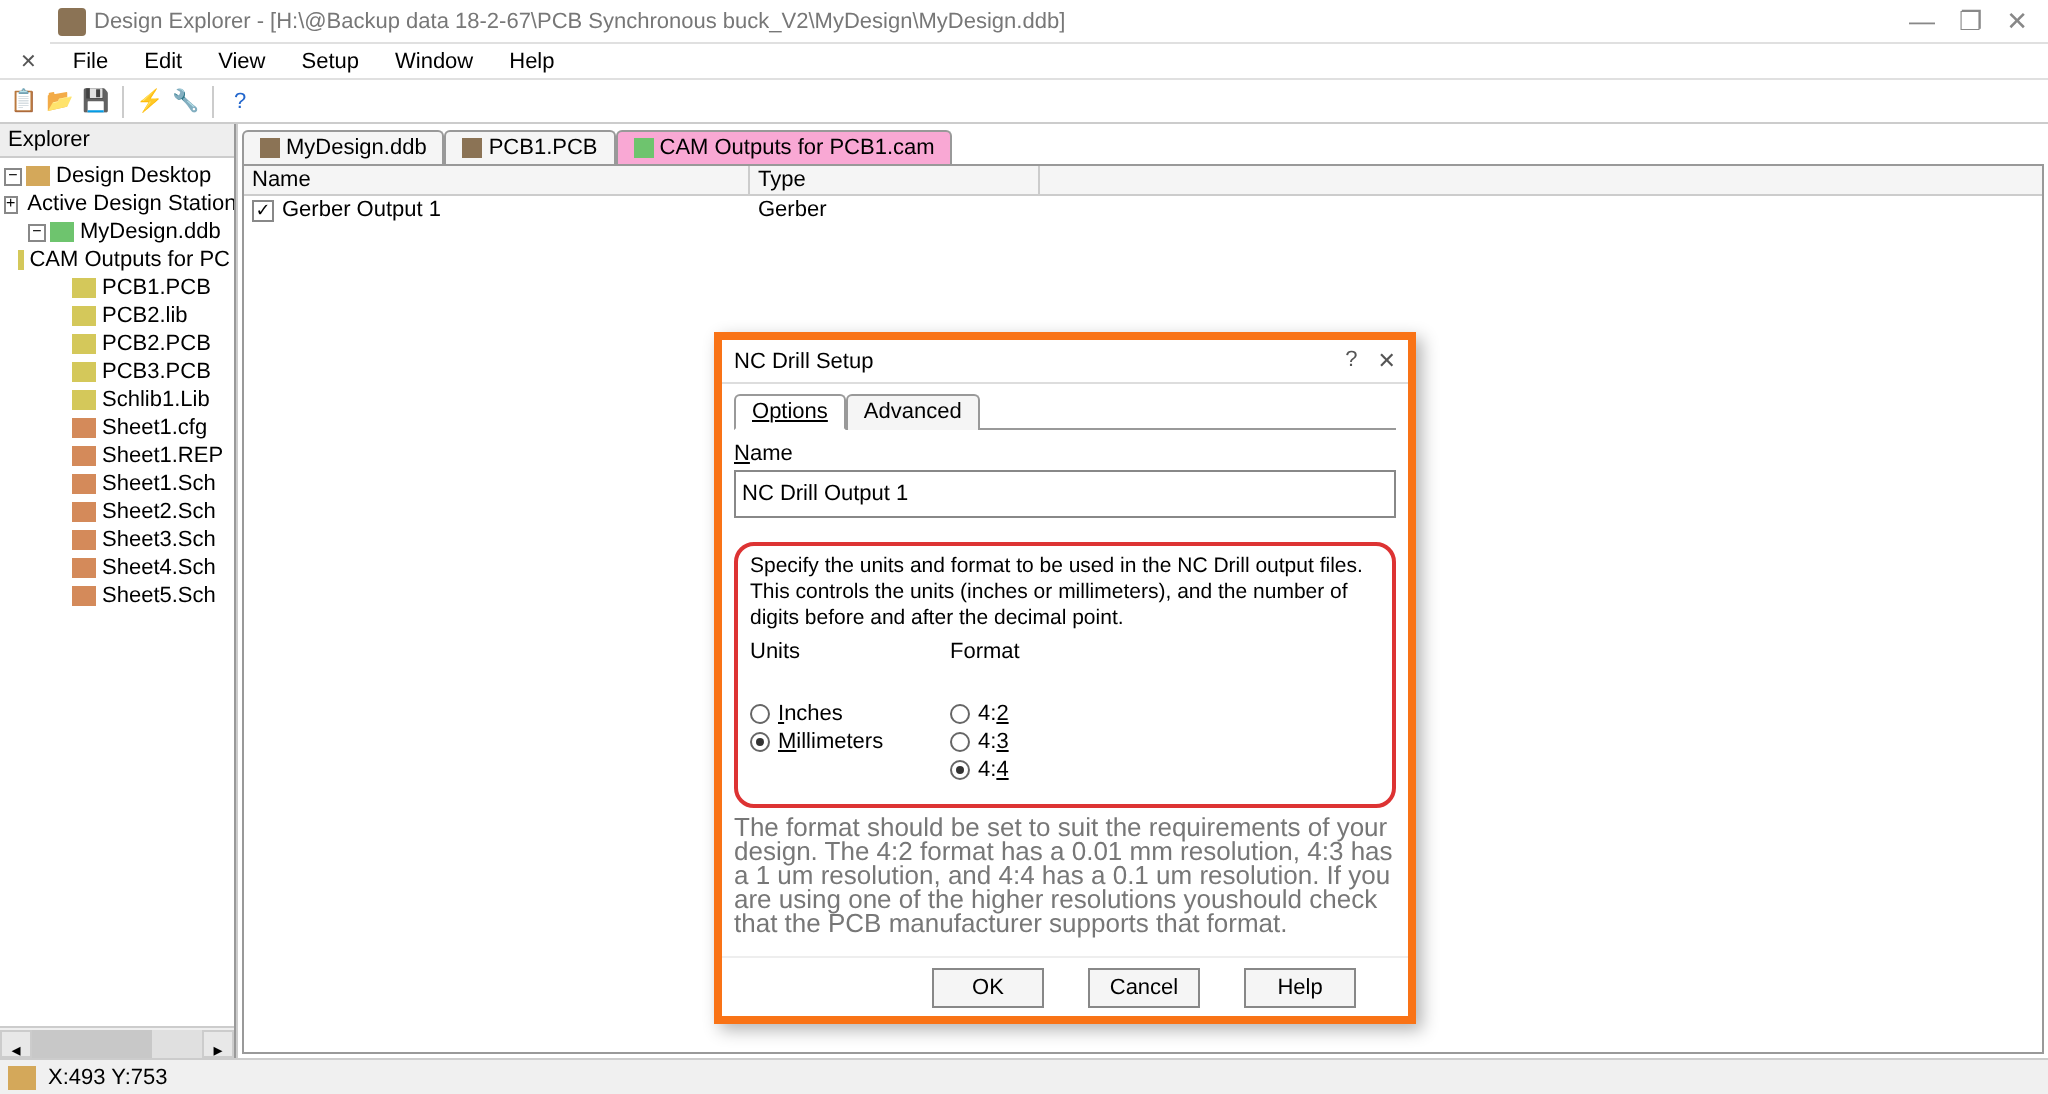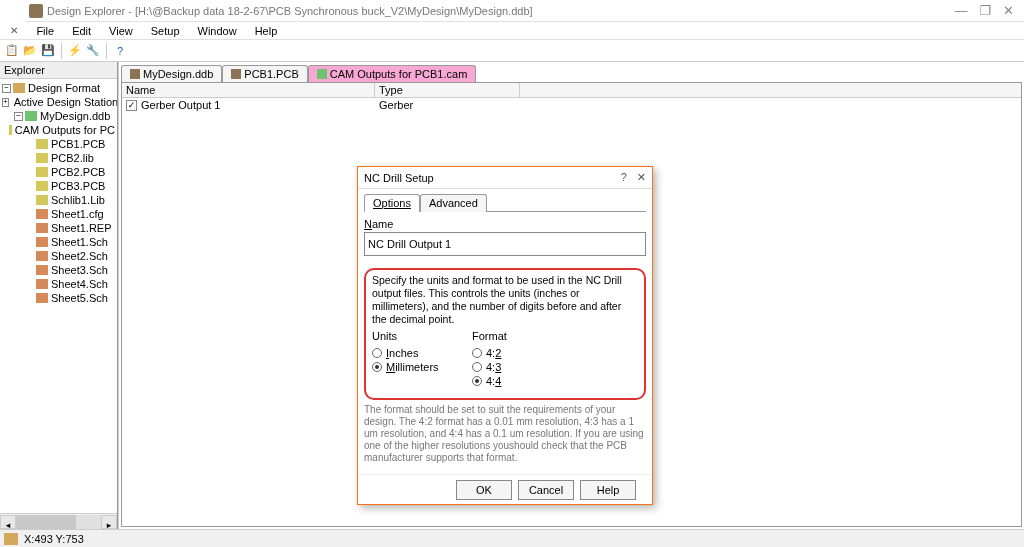--- a/index.html
+++ b/index.html
@@ -60,43 +60,43 @@
   .cell { padding:1px 4px; display:flex; align-items:center;}
   .cell.c1 { width:253px;}
   .cell.c2 { width:145px;}
   .chk { width:11px; height:11px; border:1px solid #888; display:inline-flex; align-items:center; justify-content:center; margin-right:4px; font-size:9px;}
 
   
   .statusbar { position:absolute; bottom:0; left:0; right:0; height:18px; background:#f0f0f0; border-top:1px solid #ccc; display:flex; align-items:center; padding:0 4px; gap:6px;}
   .stat-icon { width:14px; height:12px; background:#d4a85a;}
 
   
-  .dialog { position:absolute; left:357px; top:166px; width:296px; background:#fff; border:1px solid #f97316; box-shadow: 3px 3px 8px rgba(0,0,0,0.3); }
+  .dialog { position:absolute; left:357px; top:166px; width:351px; background:#fff; border:4px solid #f97316; box-shadow: 3px 3px 8px rgba(0,0,0,0.3); }
   .dlg-title { height:22px; display:flex; align-items:center; justify-content:space-between; padding:0 6px; border-bottom:1px solid #ddd;}
   .dlg-title-right { display:flex; gap:10px; font-size:13px; color:#555;}
   .dlg-body { padding:4px 6px 6px 6px;}
   .dlg-tabs { display:flex; border-bottom:1px solid #999;}
   .dlg-tab { padding:2px 8px; border:1px solid #999; border-bottom:none; background:#f5f5f5; border-top-left-radius:3px; border-top-right-radius:3px; position:relative; top:1px;}
   .dlg-tab.active { background:#fff; border-bottom:1px solid #fff;text-decoration:underline;}
   .dlg-tab .u { text-decoration:underline;}
   .dlg-section { padding:4px 0;}
   .lbl { display:block; padding:2px 0;}
   .lbl .u { text-decoration:underline;}
   .txt-input { width:100%; height:18px; border:1px solid #888; padding:11px 3px; font-size:11px;}
   .format-box { border:2px solid #d33; border-radius:10px; padding:4px 6px 6px 6px; margin-top:4px; position:relative;}
   .format-desc { font-size:10.5px; line-height:13px;}
   .unit-format { display:flex; margin:4px 0; font-size:10.5px;}
   .ucol { width:100px;}
   .fcol { width:100px;}
   .radio-row { display:flex; align-items:center; gap:4px; height:14px;}
   .radio { width:10px; height:10px; border:1px solid #666; border-radius:50%; display:inline-flex; align-items:center; justify-content:center;}
   .radio.sel::after { content:""; width:4px; height:4px; background:#333; border-radius:50%;}
   .radio-lbl .u { text-decoration:underline;}
-  .note { font-size:10px; color:#777; line-height:12px; margin-top:4px;}
-  .dlg-footer { height:30px; display:flex; justify-content:flex-end; align-items:center; gap:6px; padding:4px 16px; border-top:1px solid #eee;}
+  .note { font-size:13px; color:#777; line-height:12px; margin-top:4px;}
+  .dlg-footer { height:30px; display:flex; justify-content:flex-end; align-items:center; gap:22px; padding:4px 26px; border-top:1px solid #eee;}
   .btn { width:56px; height:20px; border:1px solid #888; background:#f5f5f5; text-align:center; line-height:18px; cursor:default;}
 </style>
 </head>
 <body>
 
 <div class="titlebar">
   <div class="titlebar-left">
     <span class="app-icon"></span>
     <span class="title-text">Design Explorer - [H:\@Backup data 18-2-67\PCB Synchronous buck_V2\MyDesign\MyDesign.ddb]</span>
   </div>
@@ -130,21 +130,21 @@
 
 <div class="main">
 
   <div class="explorer">
     <div class="panel-title">Explorer</div>
     <div class="tree-wrap">
       <div class="tree">
         <div class="tree-row">
             <span class="tog">−</span>
             <span class="ticon desktop"></span>
-            <span>Design Format</span>
+            <span>Design Desktop</span>
           </div>
         <div class="tree-row">
             <span class="pad" style="width:12px"></span>
             <span class="tog">+</span>
             <span class="ticon station"></span>
             <span>Active Design Stations</span>
           </div>
         <div class="tree-row">
             <span class="pad" style="width:12px"></span>
             <span class="tog">−</span>
@@ -281,21 +281,21 @@
     </div>
     <div class="dlg-section">
       <span class="lbl"><span class="u">N</span>ame</span>
       <input class="txt-input" value="NC Drill Output 1" style="">
     </div>
     <div class="dlg-section">
       <div class="format-box">
         <div class="format-desc">Specify the units and format to be used in the NC Drill output files. This controls the units (inches or millimeters), and the number of digits before and after the decimal point.</div>
         <div class="unit-format">
           <div class="ucol">
-            <div style="margin-bottom:2px">Units</div>
+            <div style="margin-bottom:16px">Units</div>
           </div>
           <div class="fcol">
             <div style="margin-bottom:2px">Format</div>
           </div>
         </div>
         <div class="unit-format" style="margin-top:-2px">
           <div class="ucol">
             <div class="radio-row">
                 <span class="radio"></span>
                 <span class="radio-lbl"><span class="u">I</span>nches</span>

